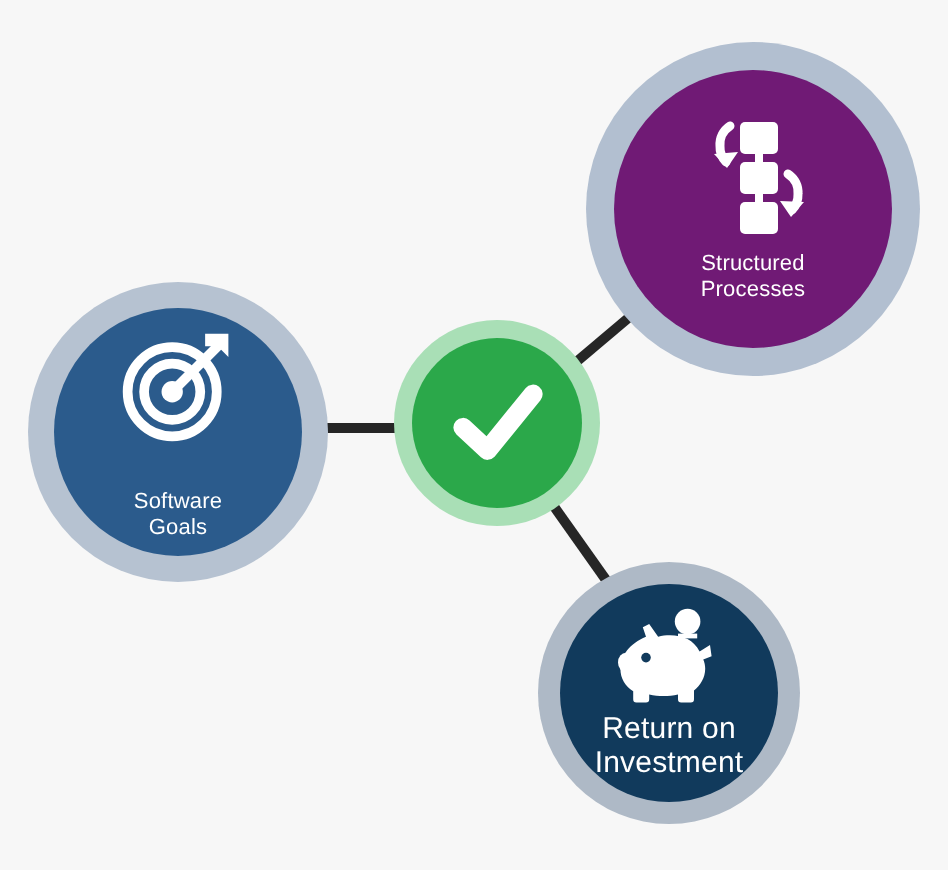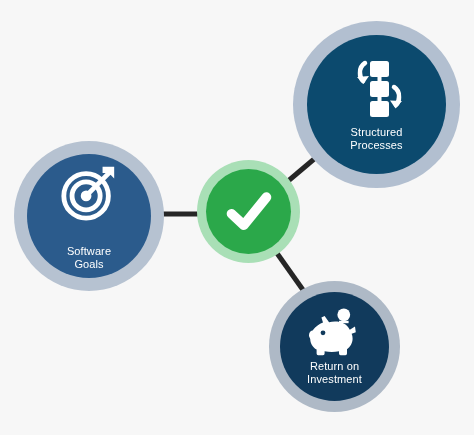--- a/index.html
+++ b/index.html
@@ -59,27 +59,27 @@
     font-weight: 400;
   }
   
   #node-software-goals { left: 14px; top: 141px; width: 150px; height: 150px; }
   #node-software-goals .node-ring { left: 0; top: 0; width: 150px; height: 150px; background: #b6c2d1; }
   #node-software-goals .node-core { left: 13px; top: 13px; width: 124px; height: 124px; background: #2b5b8c; }
   #node-software-goals .node-label { font-size: 11px; margin-top: 22px; }
   
   #node-structured-processes { left: 293px; top: 21px; width: 167px; height: 167px; }
   #node-structured-processes .node-ring { left: 0; top: 0; width: 167px; height: 167px; background: #b2bfd0; }
-  #node-structured-processes .node-core { left: 14px; top: 14px; width: 139px; height: 139px; background: #0c4a6e; }
+  #node-structured-processes .node-core { left: 14px; top: 14px; width: 139px; height: 139px; background: #701a75; }
   #node-structured-processes .node-label { font-size: 11px; margin-top: 5px; }
   
   #node-return-on-investment { left: 269px; top: 281px; width: 131px; height: 131px; }
   #node-return-on-investment .node-ring { left: 0; top: 0; width: 131px; height: 131px; background: #aeb9c6; }
   #node-return-on-investment .node-core { left: 11px; top: 11px; width: 109px; height: 109px; background: #113a5c; }
-  #node-return-on-investment .node-label { font-size: 11px; margin-top: 3px; }
+  #node-return-on-investment .node-label { font-size: 15px; margin-top: 3px; }
   
   #node-center {
     left: 197px; top: 160px; width: 103px; height: 103px;
   }
   #node-center .halo {
     position: absolute; left: 0; top: 0; width: 103px; height: 103px;
     border-radius: 50%; background: #a9dfb6;
   }
   #node-center .core {
     position: absolute; left: 9px; top: 9px; width: 85px; height: 85px;

